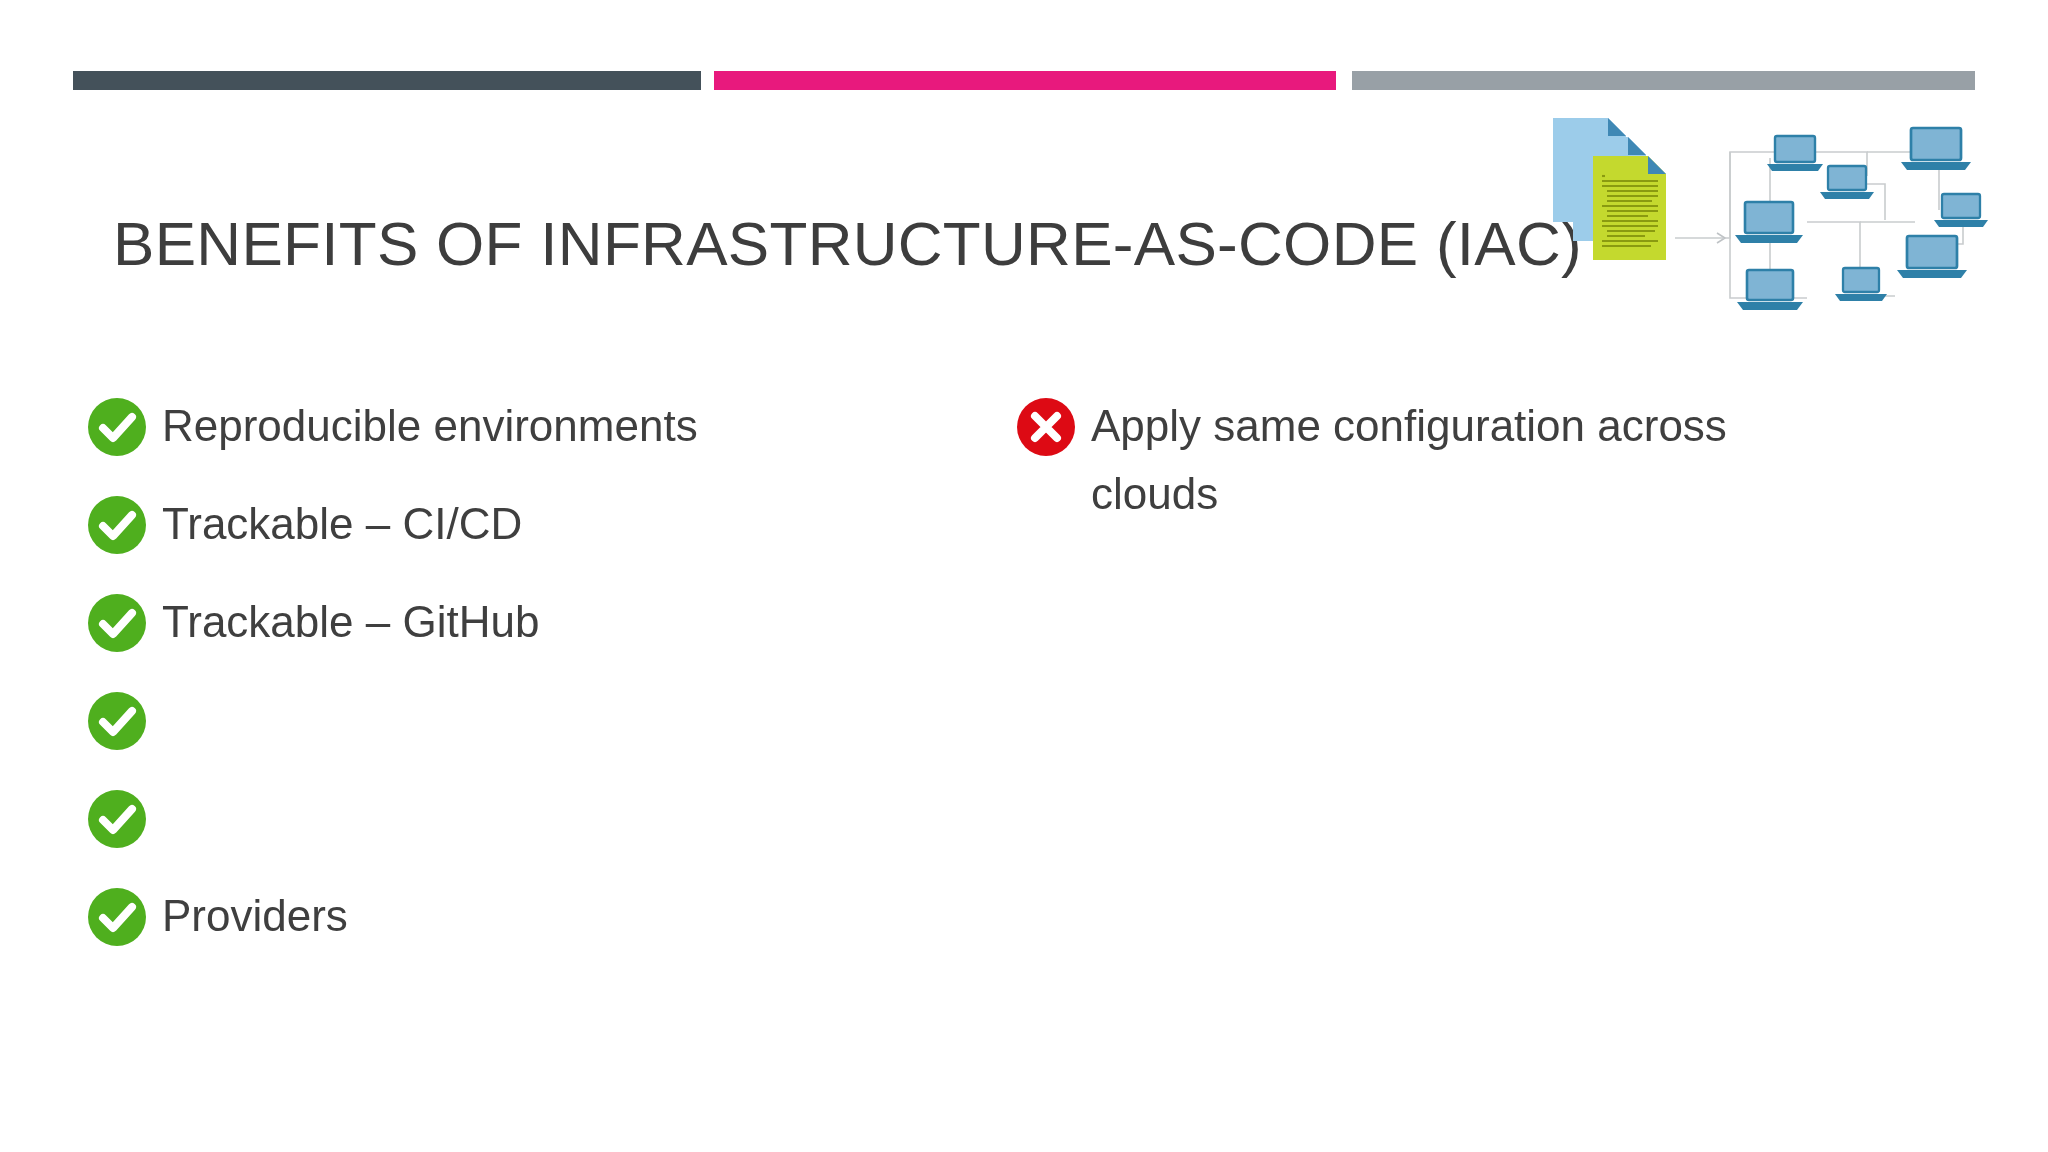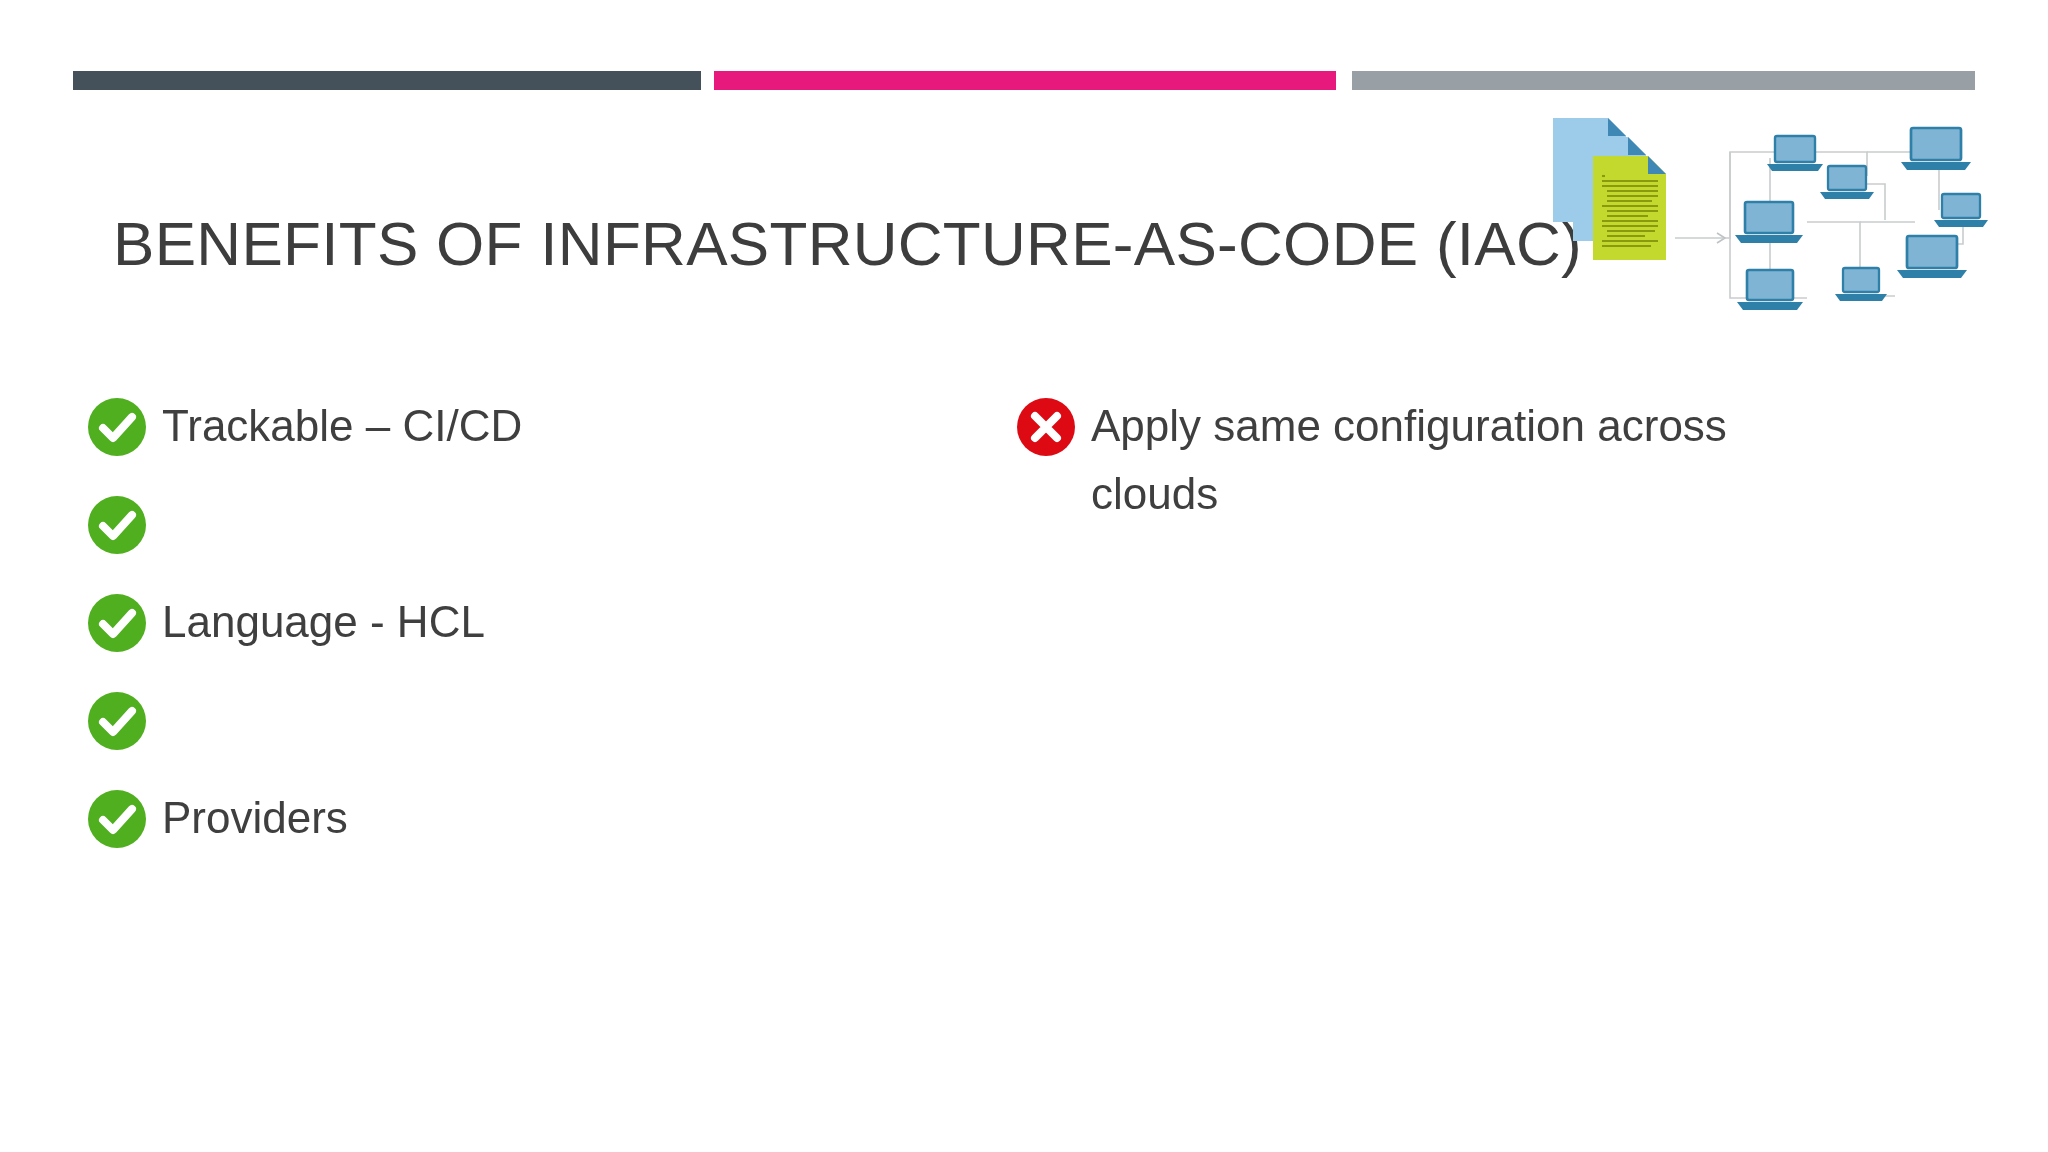--- a/index.html
+++ b/index.html
@@ -48,48 +48,57 @@
 <div class="slide">
 
   <div class="bar bar-dark"></div>
   <div class="bar bar-pink"></div>
   <div class="bar bar-gray"></div>
 
   <div class="title">BENEFITS OF INFRASTRUCTURE-AS-CODE (IAC)</div>
 
   <div class="col-left">
 
+    <div class="bullet">
+      <span class="ico">
+        <svg viewBox="0 0 66 66">
+            <circle cx="33" cy="33" r="29" fill="#4FAF1E"></circle>
+        <path d="M19 34 L29 44 L48 23" fill="none" stroke="#ffffff" stroke-width="8" stroke-linecap="round" stroke-linejoin="round"></path>
+          </svg>
+      </span>
+      <span class="txt">Reproducible environments</span>
+    </div>
 
     <div class="bullet">
       <span class="ico">
         <svg viewBox="0 0 66 66">
             <circle cx="33" cy="33" r="29" fill="#4FAF1E"></circle>
         <path d="M19 34 L29 44 L48 23" fill="none" stroke="#ffffff" stroke-width="8" stroke-linecap="round" stroke-linejoin="round"></path>
           </svg>
       </span>
       <span class="txt">Trackable – CI/CD</span>
     </div>
 
     <div class="bullet">
       <span class="ico">
         <svg viewBox="0 0 66 66">
             <circle cx="33" cy="33" r="29" fill="#4FAF1E"></circle>
         <path d="M19 34 L29 44 L48 23" fill="none" stroke="#ffffff" stroke-width="8" stroke-linecap="round" stroke-linejoin="round"></path>
           </svg>
       </span>
-    </div>
-
-    <div class="bullet">
-      <span class="ico">
-        <svg viewBox="0 0 66 66">
-            <circle cx="33" cy="33" r="29" fill="#4FAF1E"></circle>
-        <path d="M19 34 L29 44 L48 23" fill="none" stroke="#ffffff" stroke-width="8" stroke-linecap="round" stroke-linejoin="round"></path>
-          </svg>
-      </span>
-      <span class="txt">Language - HCL</span>
+      <span class="txt">Trackable – GitHub</span>
+    </div>
+
+    <div class="bullet">
+      <span class="ico">
+        <svg viewBox="0 0 66 66">
+            <circle cx="33" cy="33" r="29" fill="#4FAF1E"></circle>
+        <path d="M19 34 L29 44 L48 23" fill="none" stroke="#ffffff" stroke-width="8" stroke-linecap="round" stroke-linejoin="round"></path>
+          </svg>
+      </span>
     </div>
 
     <div class="bullet">
       <span class="ico">
         <svg viewBox="0 0 66 66">
             <circle cx="33" cy="33" r="29" fill="#4FAF1E"></circle>
         <path d="M19 34 L29 44 L48 23" fill="none" stroke="#ffffff" stroke-width="8" stroke-linecap="round" stroke-linejoin="round"></path>
           </svg>
       </span>
     </div>

